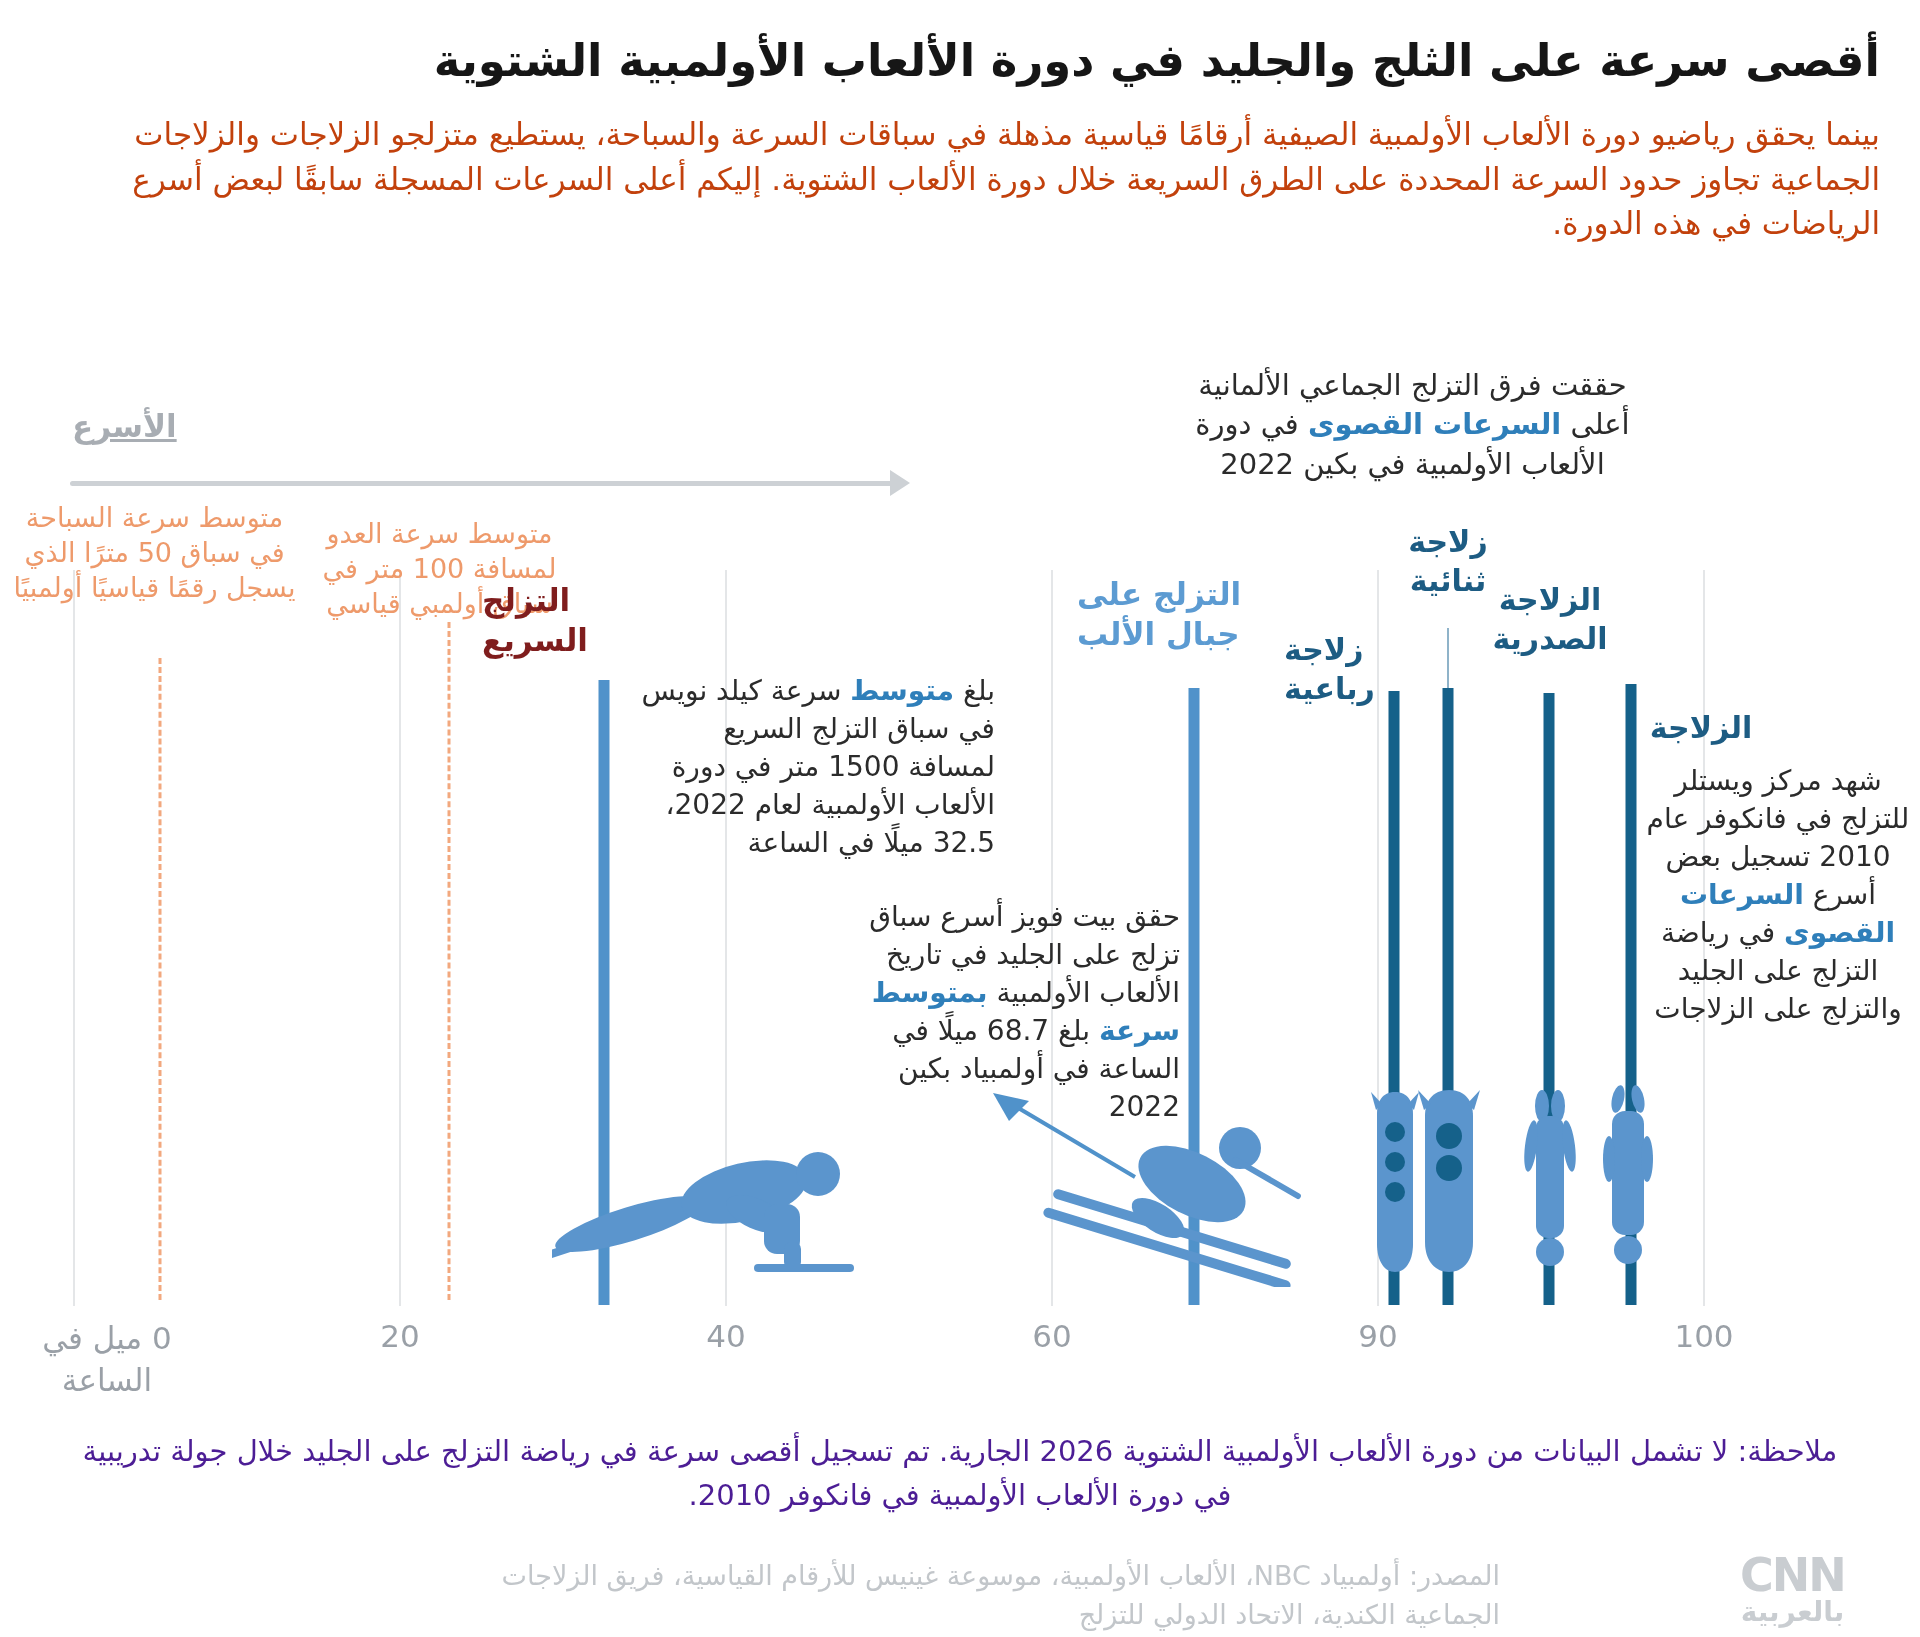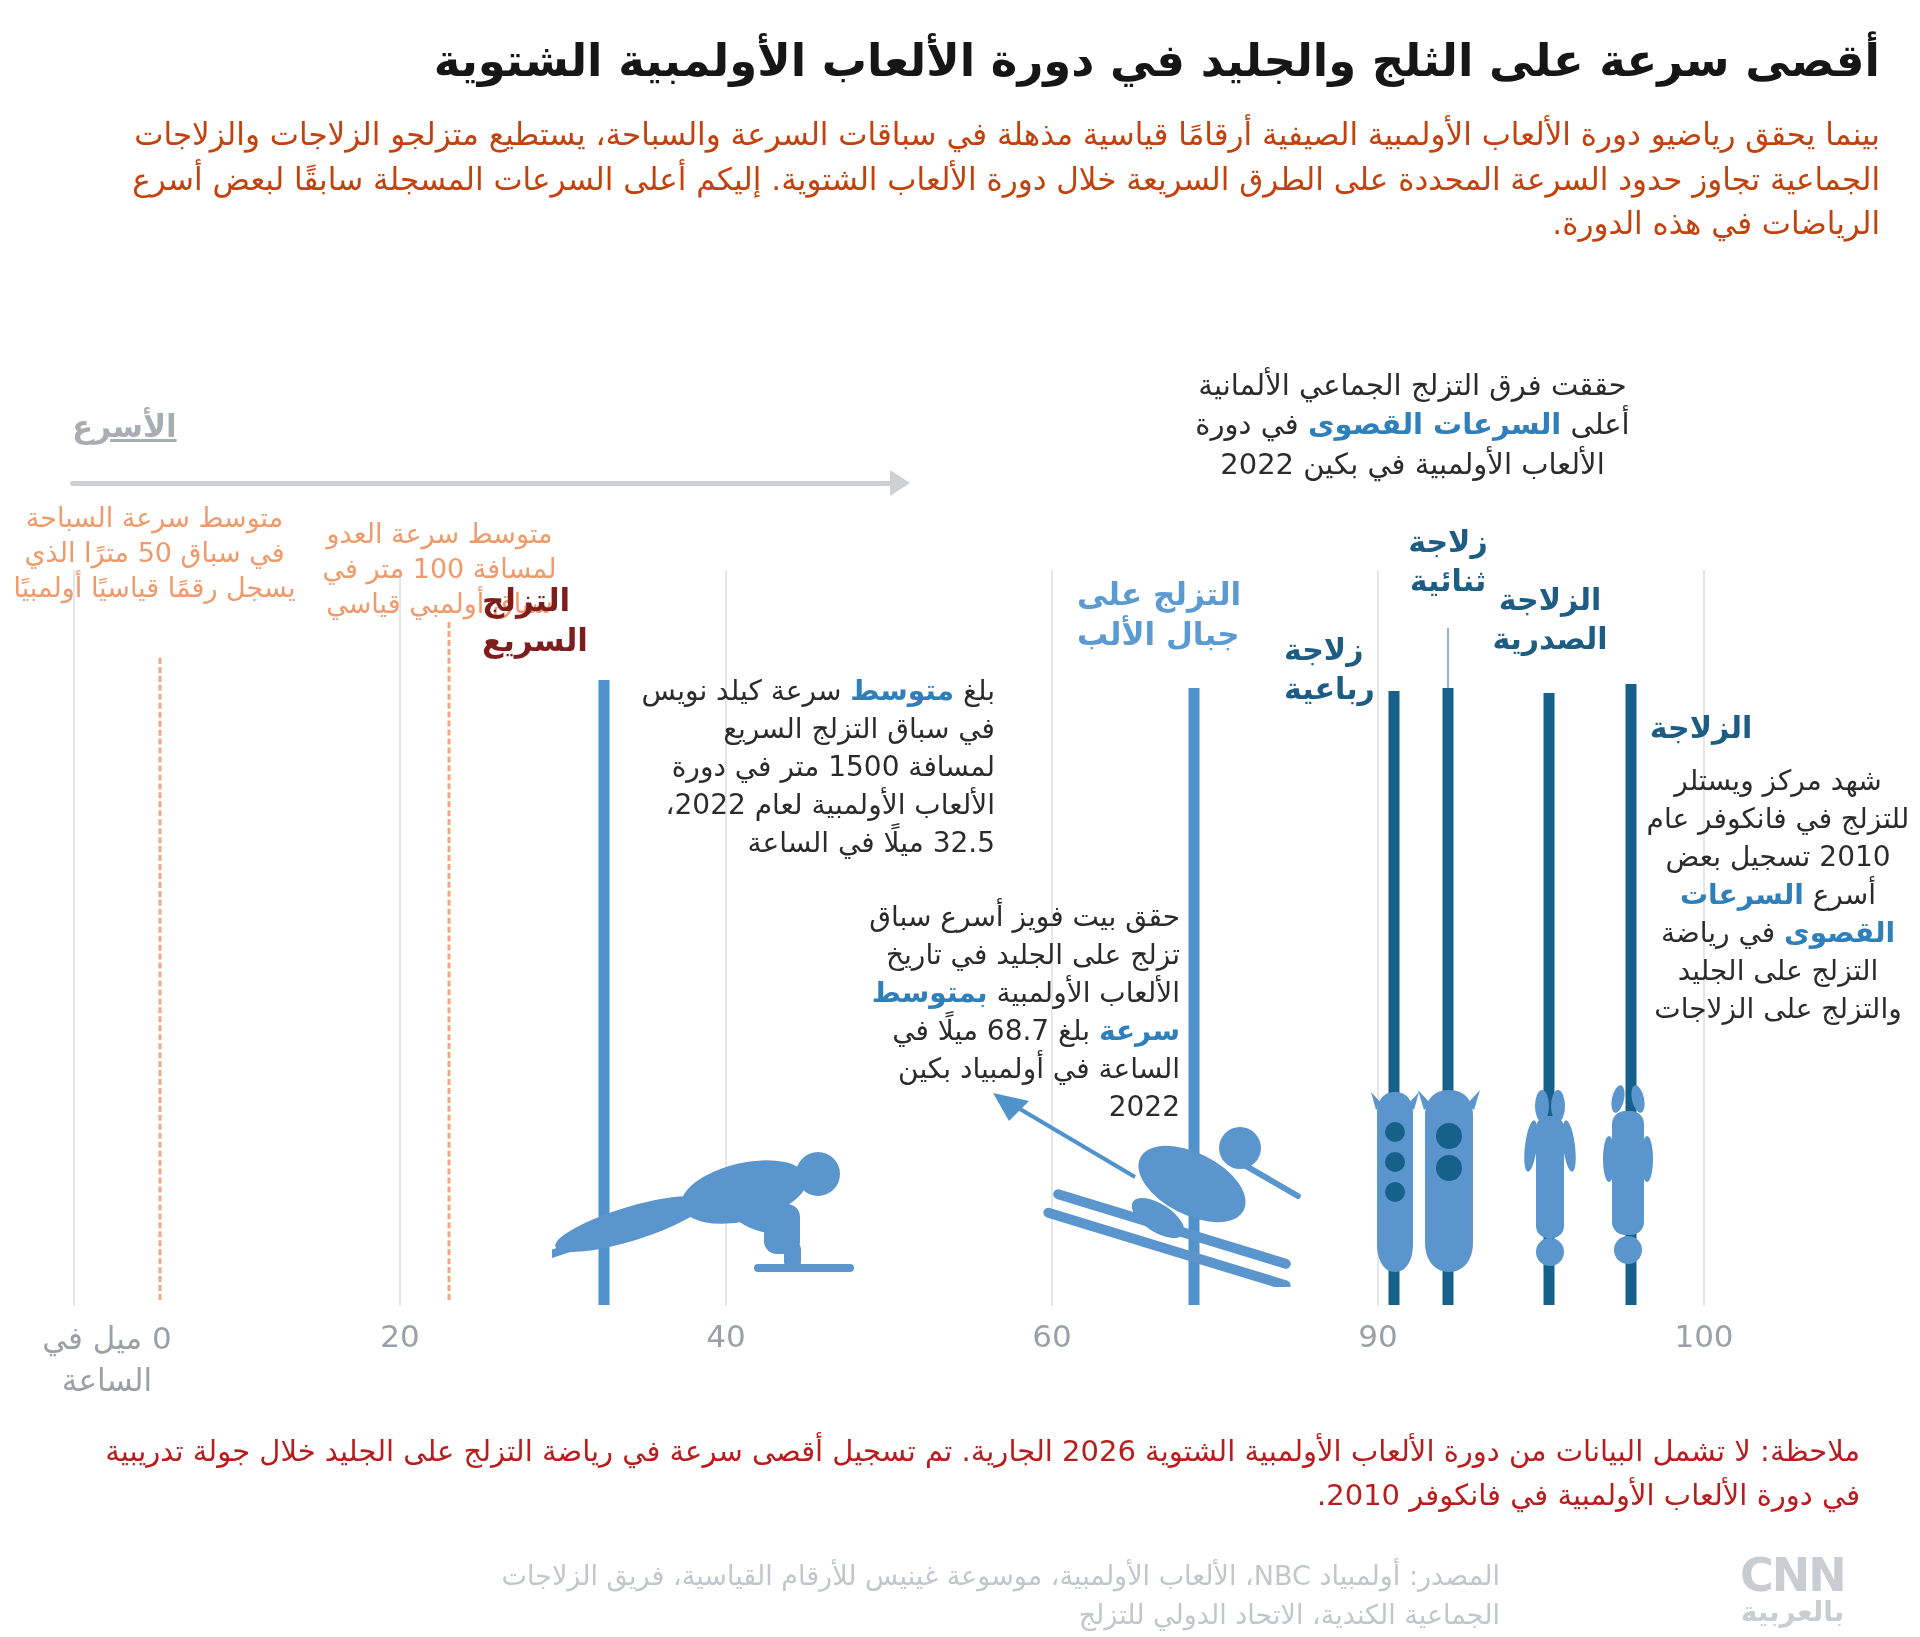--- a/index.html
+++ b/index.html
@@ -73,21 +73,21 @@
   }
   .annotation .hl{color:#2f7fba;font-weight:bold;}
   .ann-center{text-align:center;}
   .ann-right{text-align:right;}
   .pointer-arrow{position:absolute;z-index:4;}
   
   .illus{position:absolute;z-index:5;}
   
   .note{
     position:absolute;top:1430px;left:60px;right:60px;
-    font-size:29px;line-height:1.5;color:#b91c1c;
+    font-size:29px;line-height:1.5;color:#4c1d95;text-align:center;
   }
   .source{
     position:absolute;top:1556px;right:420px;width:1100px;
     font-size:27px;line-height:1.45;color:#c2c6ca;text-align:right;
   }
   .logo{
     position:absolute;top:1552px;left:1700px;width:185px;height:84px;
     color:#c9cdd1;direction:ltr;text-align:center;
   }
   .logo .cnn{font-size:46px;font-weight:bold;letter-spacing:-2px;line-height:1;}

